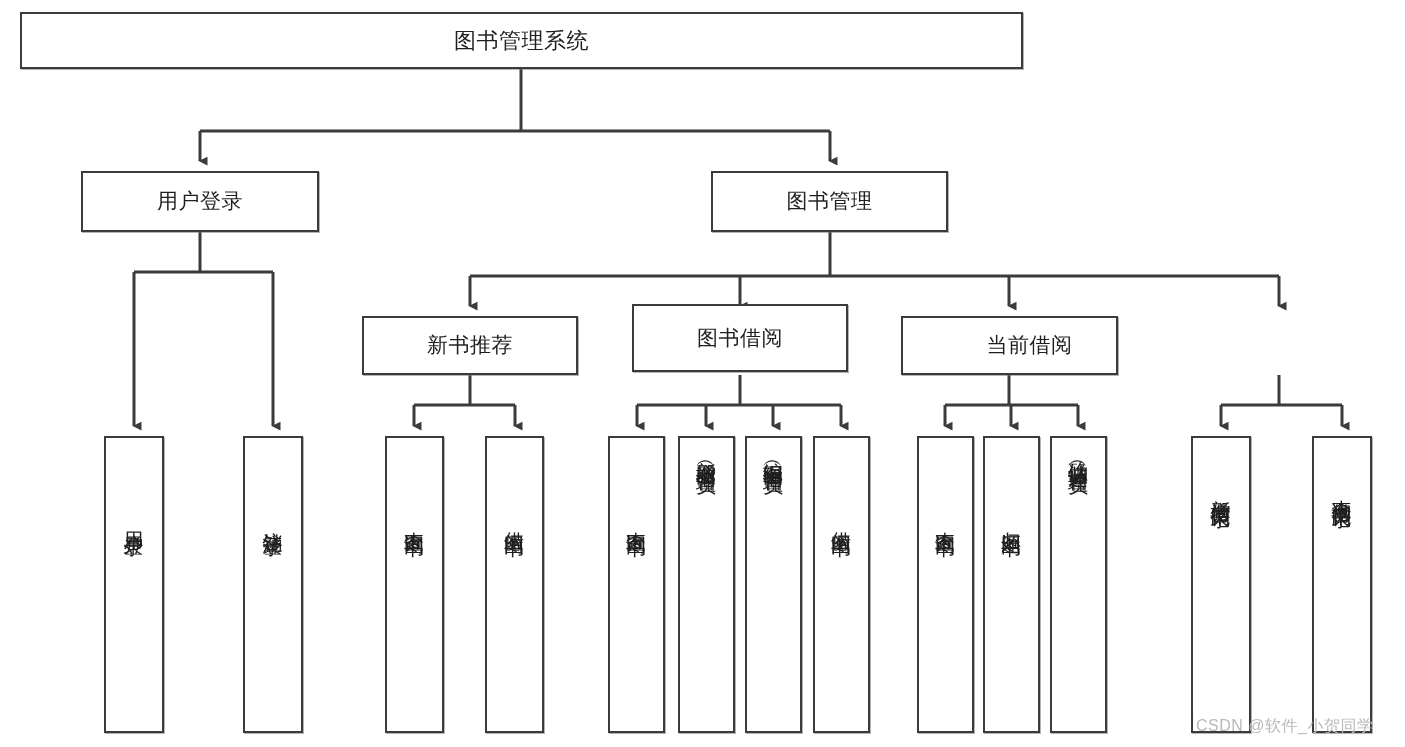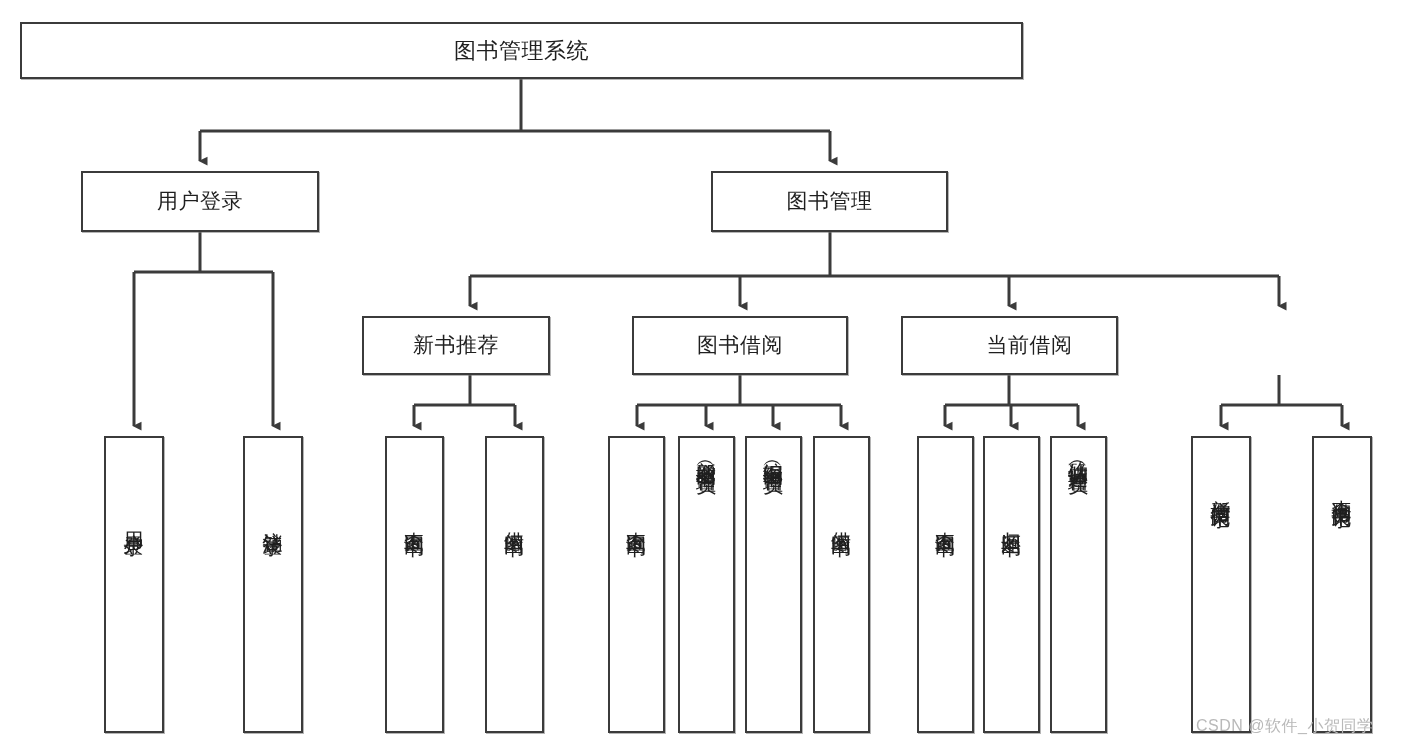--- a/index.html
+++ b/index.html
@@ -125,35 +125,35 @@
       <path d="M1011,405 L1011,426" marker-end="url(#arrow)"></path>
       <path d="M1078,405 L1078,426" marker-end="url(#arrow)"></path>
 
       <path d="M1279,375 L1279,405"></path>
       <path d="M1221,405 L1342,405"></path>
       <path d="M1221,405 L1221,426" marker-end="url(#arrow)"></path>
       <path d="M1342,405 L1342,426" marker-end="url(#arrow)"></path>
     </g>
   </svg>
 
-  <div class="node h root" style="left:20px; top:22px; width:1003px; height:57px;">
+  <div class="node h root" style="left:20px; top:12px; width:1003px; height:57px;">
     <span class="label">图书管理系统</span>
   </div>
 
   <div class="node h" style="left:81px; top:171px; width:238px; height:61px;">
     <span class="label">用户登录</span>
   </div>
   <div class="node h" style="left:711px; top:171px; width:237px; height:61px;justify-content:center;">
     <span class="label">图书管理</span>
   </div>
 
-  <div class="node h" style="left:362px; top:316px; width:188px; height:59px;">
+  <div class="node h" style="left:362px; top:316px; width:216px; height:59px;">
     <span class="label">新书推荐</span>
   </div>
-  <div class="node h" style="left:632px; top:316px; width:216px; height:59px;">
+  <div class="node h" style="left:632px; top:304px; width:216px; height:68px;">
     <span class="label">图书借阅</span>
   </div>
   <div class="node h" style="left:901px; top:316px; width:217px; height:59px;padding-left:40px;">
     <span class="label">当前借阅</span>
   </div>
 
   <div class="node v" style="left:104px; top:436px; width:60px; height:297px; padding-top:78px;">
     <span class="label">用户登录</span>
   </div>
   <div class="node v" style="left:243px; top:436px; width:60px; height:297px; padding-top:78px;">

